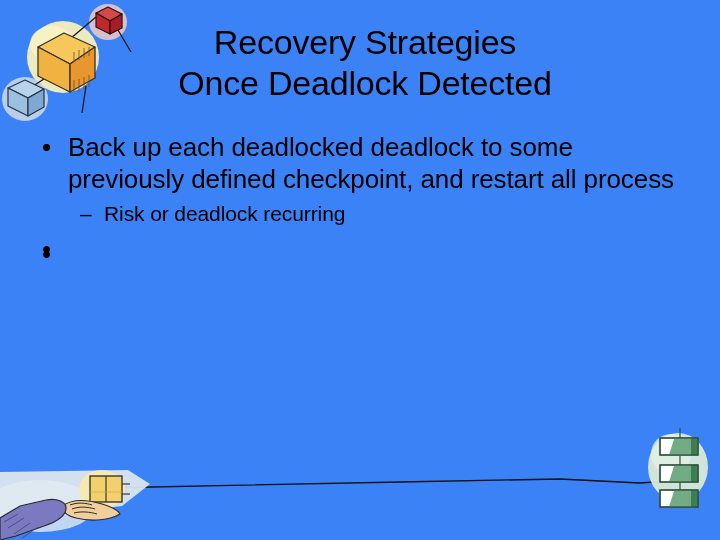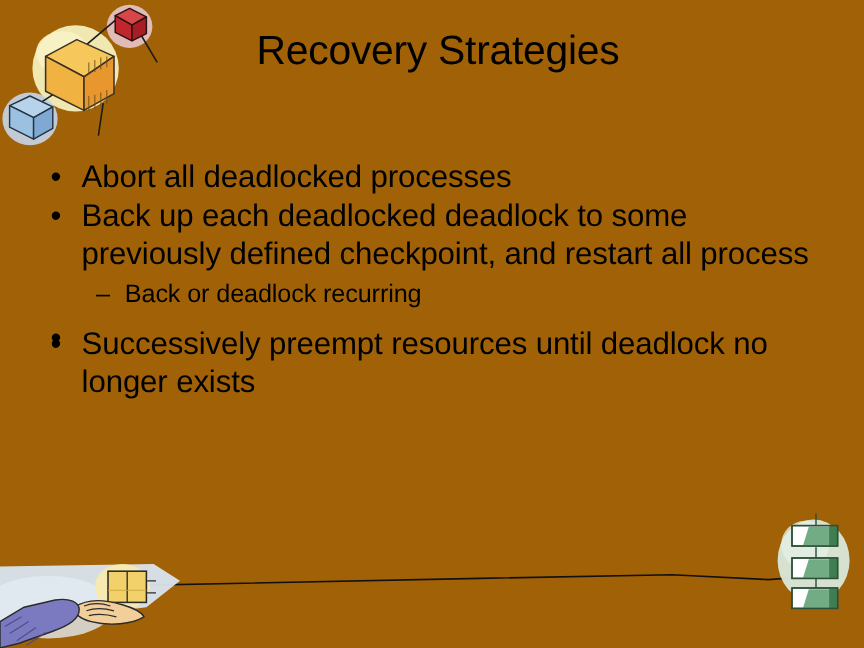--- a/index.html
+++ b/index.html
@@ -8,21 +8,21 @@
     background: #ffffff;
   }
   body {
     font-family: "Liberation Sans", sans-serif;
     -webkit-font-smoothing: antialiased;
   }
   #slide {
     position: relative;
     width: 720px;
     height: 540px;
-    background: #a16207;
+    background: #3b82f6;
     overflow: hidden;
   }
 
   
   .title-block {
     position: absolute;
     left: 60px;
     top: 22px;
     width: 610px;
     text-align: center;
@@ -126,52 +126,51 @@
       <g>
         <path d="M8 88 L25 80 L44 89 L28 98 Z" fill="#b7d3ea" stroke="#223445" stroke-width="1.2" stroke-linejoin="round"></path>
         <path d="M8 88 L28 98 L28 116 L8 106 Z" fill="#9cc0e0" stroke="#223445" stroke-width="1.2" stroke-linejoin="round"></path>
         <path d="M28 98 L44 89 L44 107 L28 116 Z" fill="#7fa9d2" stroke="#223445" stroke-width="1.2" stroke-linejoin="round"></path>
       </g>
     </svg>
   </div>
 
   <div class="title-block">
     <span class="title-line">Recovery Strategies</span>
+    <span class="title-line">Once Deadlock Detected</span>
   </div>
 
   <div class="body-block">
 
     <div class="bullet">
       <span class="dot">•</span>
-      <span>Abort all deadlocked processes</span>
     </div>
 
     <div class="bullet">
       <span class="dot">•</span>
       <span>Back up each deadlocked deadlock to some previously defined checkpoint, and restart all process</span>
     </div>
 
     <div class="bullet-gap"></div>
 
     <div class="subbullet">
       <span class="dash">–</span>
-      <span>Back or deadlock recurring</span>
+      <span>Risk or deadlock recurring</span>
     </div>
 
     <div class="bullet-gap"></div>
 
     <div class="bullet">
       <span class="dot">•</span>
     </div>
 
     <div class="bullet-gap"></div>
 
     <div class="bullet">
       <span class="dot">•</span>
-      <span>Successively preempt resources until deadlock no longer exists</span>
     </div>
 
   </div>
 
   <div class="art" id="art-connector">
     <svg viewBox="0 0 720 60" width="720" height="60" xmlns="http://www.w3.org/2000/svg">
       <path d="M103 33 L400 27 L560 24 L640 28 L668 26" fill="none" stroke="#111111" stroke-width="1.3"></path>
     </svg>
   </div>
 

